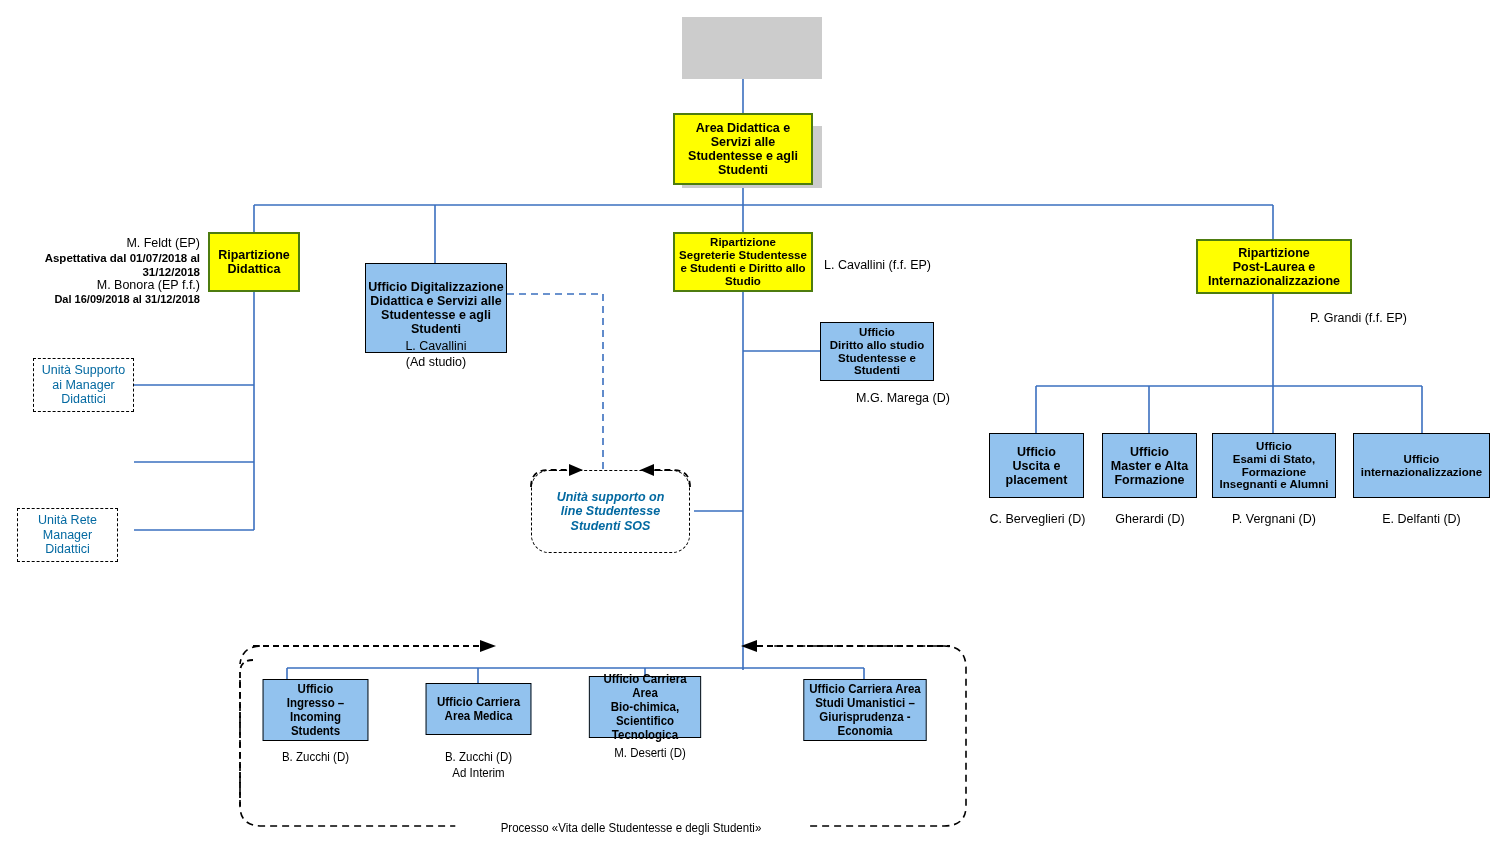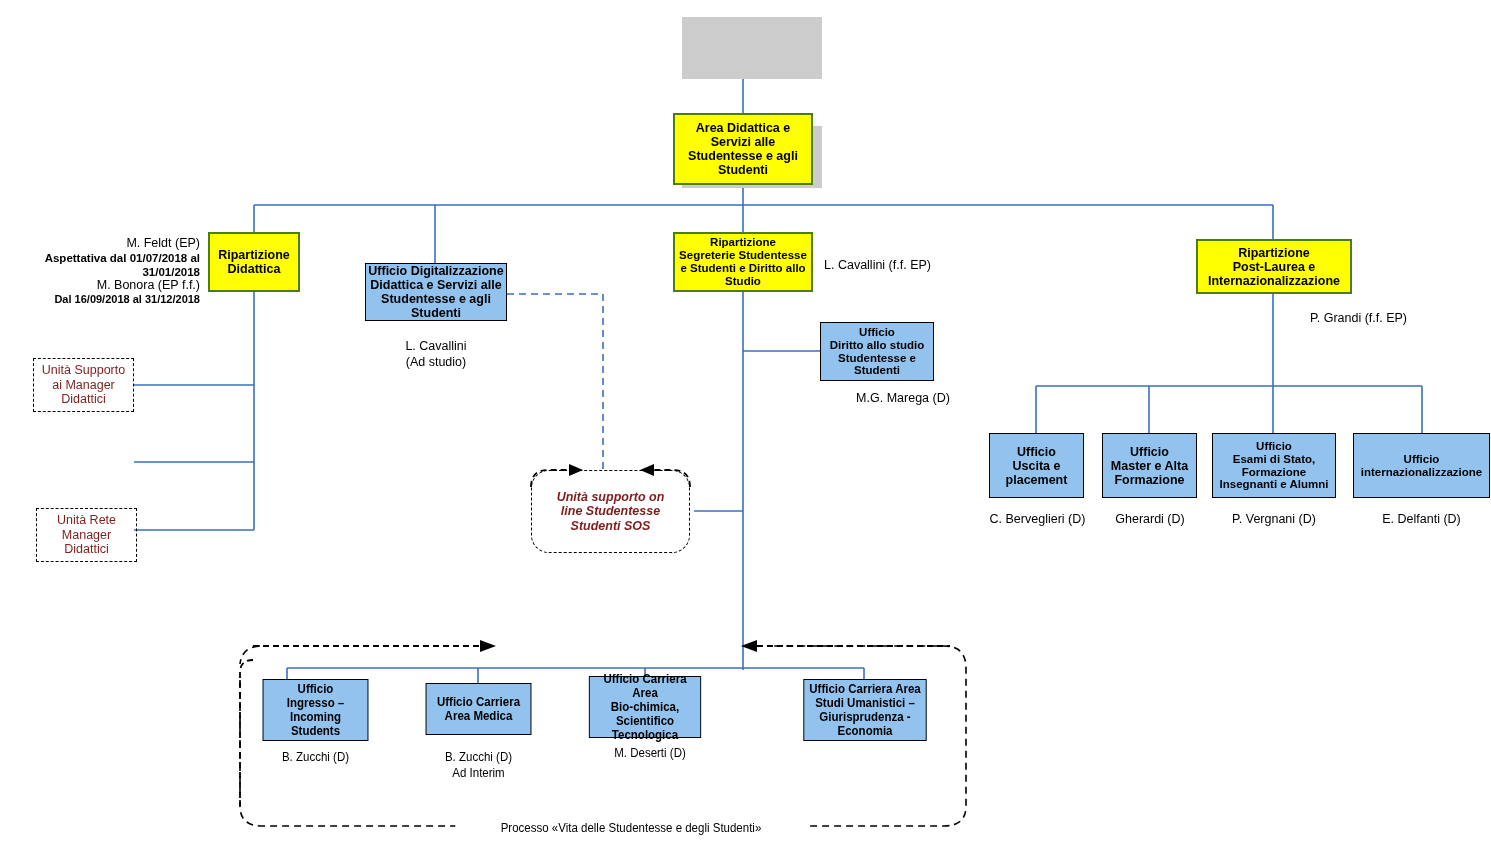--- a/index.html
+++ b/index.html
@@ -9,21 +9,21 @@
 
   .node{position:absolute;box-sizing:border-box;display:flex;align-items:center;
         justify-content:center;text-align:center;font-weight:bold;color:#000;
         line-height:1.12;z-index:3;}
   .orange{background:#F79420;border:2px solid #000;font-size:13px;letter-spacing:.2px;}
   .yellow{background:#FFFF00;border:2px solid #4d7c0f;font-size:12.5px;}
   .blue{background:#92C2EE;border:1.6px solid #000;font-size:12.5px;}
   .shadow{position:absolute;background:#CCCCCC;z-index:1;}
 
   .dashbox{position:absolute;box-sizing:border-box;display:flex;align-items:center;
-           justify-content:center;text-align:center;color:#7f1d1d;font-size:12.5px;
+           justify-content:center;text-align:center;color:#0369a1;font-size:12.5px;
            line-height:1.15;border:1.4px dashed #000;background:transparent;z-index:3;}
   .dashbox.bold{font-weight:bold;}
   .rounded{border-radius:18px;font-style:italic;}
 
   .cap{position:absolute;color:#000;font-size:12.5px;line-height:1.25;text-align:center;z-index:4;}
   .cap.b{font-weight:bold;}
   .cap.l{text-align:left;margin-top:6px;}
   .cap.r{text-align:right;}
   .narrow{font-family:"Liberation Sans Narrow","Liberation Sans",sans-serif;
           transform:scaleX(.92);transform-origin:center center;}
@@ -108,41 +108,41 @@
 
   <div class="node yellow" style="left:208px;top:232px;width:92px;height:60px;">
     <span style="white-space:pre-line;">Ripartizione
 Didattica</span>
   </div>
 
   <div class="cap r" style="left:0px;top:236px;width:200px;">
     <span>M. Feldt (EP)</span>
   </div>
   <div class="cap r b" style="left:0px;top:251px;width:200px;font-size:11.5px;">
-    <span>Aspettativa dal 01/07/2018 al 31/01/2018</span>
+    <span>Aspettativa dal 01/07/2018 al 31/12/2018</span>
   </div>
   <div class="cap r" style="left:0px;top:278px;width:200px;">
     <span>M. Bonora (EP f.f.)</span>
   </div>
   <div class="cap r b" style="left:0px;top:293px;width:200px;font-size:11px;">
     <span>Dal 16/09/2018 al 31/12/2018</span>
   </div>
 
   <div class="dashbox" style="left:33px;top:358px;width:101px;height:54px;">
     <span style="white-space:pre-line;">Unità Supporto
 ai Manager
 Didattici</span>
   </div>
-  <div class="dashbox" style="left:36px;top:508px;width:101px;height:54px;">
+  <div class="dashbox" style="left:17px;top:508px;width:101px;height:54px;">
     <span style="white-space:pre-line;">Unità Rete
 Manager
 Didattici</span>
   </div>
 
-  <div class="node blue" style="left:365px;top:263px;width:142px;height:58px;">
+  <div class="node blue" style="left:365px;top:263px;width:142px;height:90px;">
     <span style="white-space:pre-line;">Ufficio Digitalizzazione
 Didattica e Servizi alle
 Studentesse e agli
 Studenti</span>
   </div>
   <div class="cap" style="left:356px;top:339px;width:160px;">
     <div>L. Cavallini</div>
     <div>(Ad studio)</div>
   </div>
 

